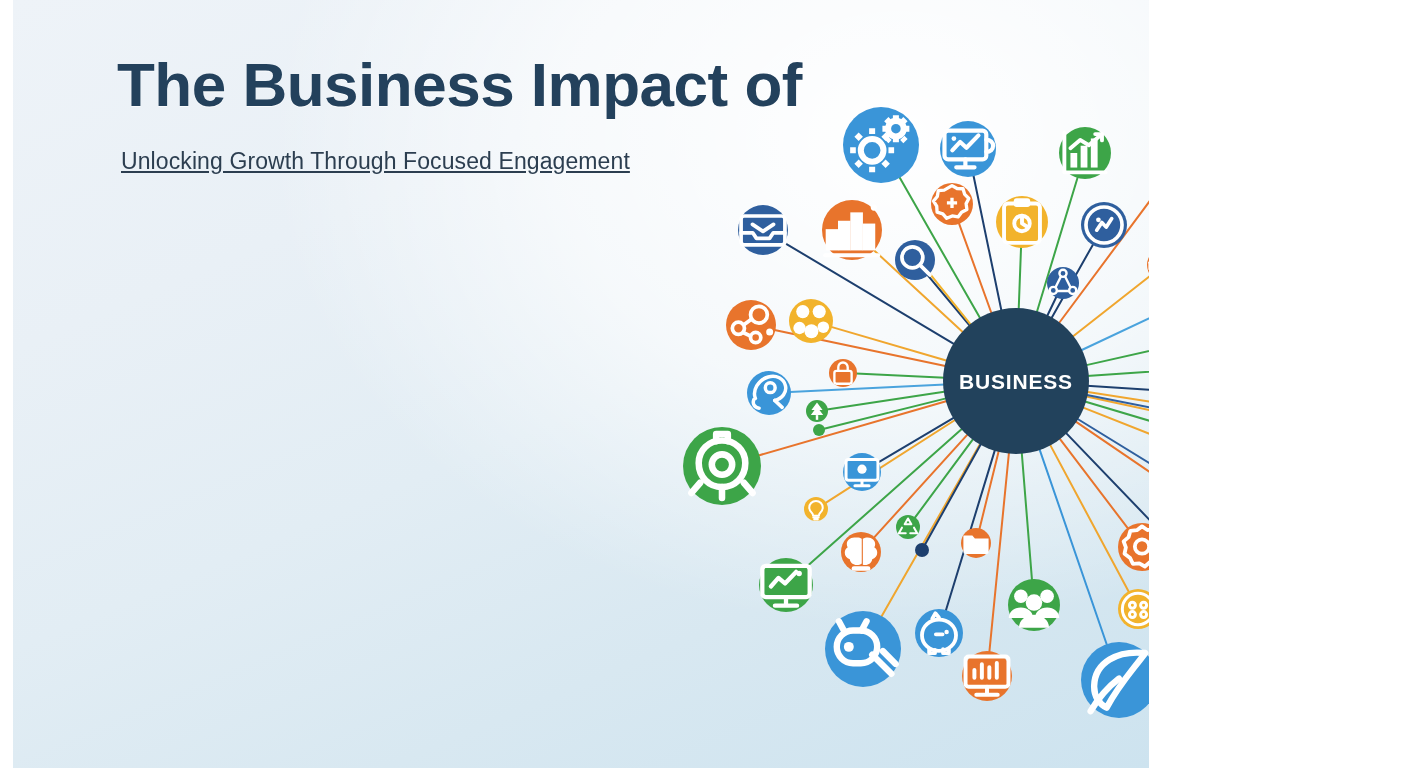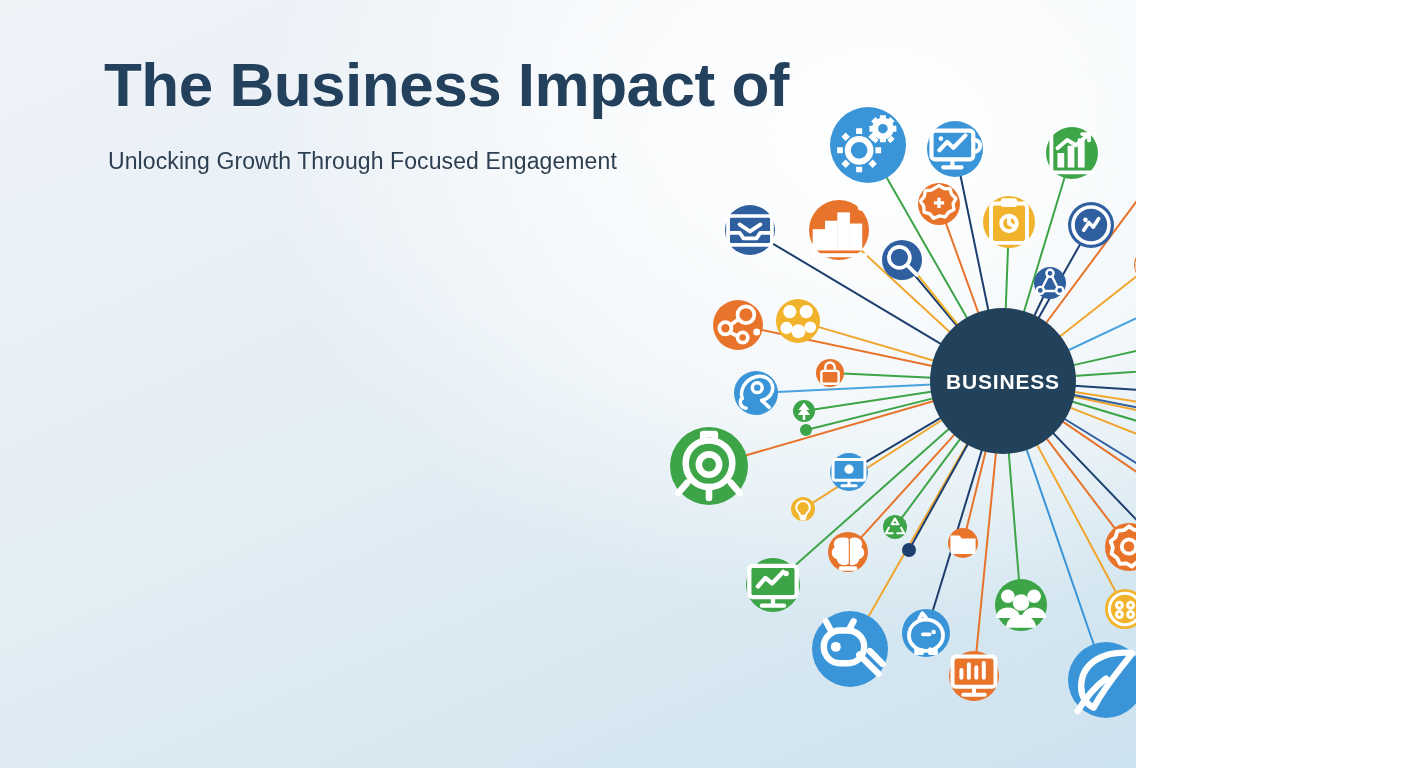--- a/index.html
+++ b/index.html
@@ -9,20 +9,21 @@
   }
   #slide {
     position: relative;
     width: 1136px;
     height: 768px;
     overflow: hidden;
     font-family: "Liberation Sans", sans-serif;
     background:
       radial-gradient(ellipse 900px 700px at 78% 18%, #ffffff 0%, rgba(255,255,255,0.65) 38%, rgba(255,255,255,0) 70%),
       linear-gradient(157deg, #eef3f8 0%, #e9f0f6 28%, #e2edf4 52%, #d8e8f1 74%, #cde3ef 100%);
+    margin-left: 13px;
   }
   
   #text-block {
     position: absolute;
     left: 104px;
     top: 52px;
     width: 700px;
   }
   #page-title {
     margin: 0;
@@ -32,20 +33,21 @@
     letter-spacing: -0.5px;
     color: #23415c;
     text-shadow: 0 1px 0 rgba(255,255,255,0.7);
   }
   #page-subtitle {
     margin: 30px 0 0 4px;
     font-size: 23px;
     font-weight: normal;
     letter-spacing: 0.1px;
     color: #2c3e50;
+    text-decoration: underline;
   }
   
   #diagram {
     position: absolute;
     left: 640px;
     top: 28px;
     width: 768px;
     height: 728px;
   }
   #diagram svg { display: block; }

